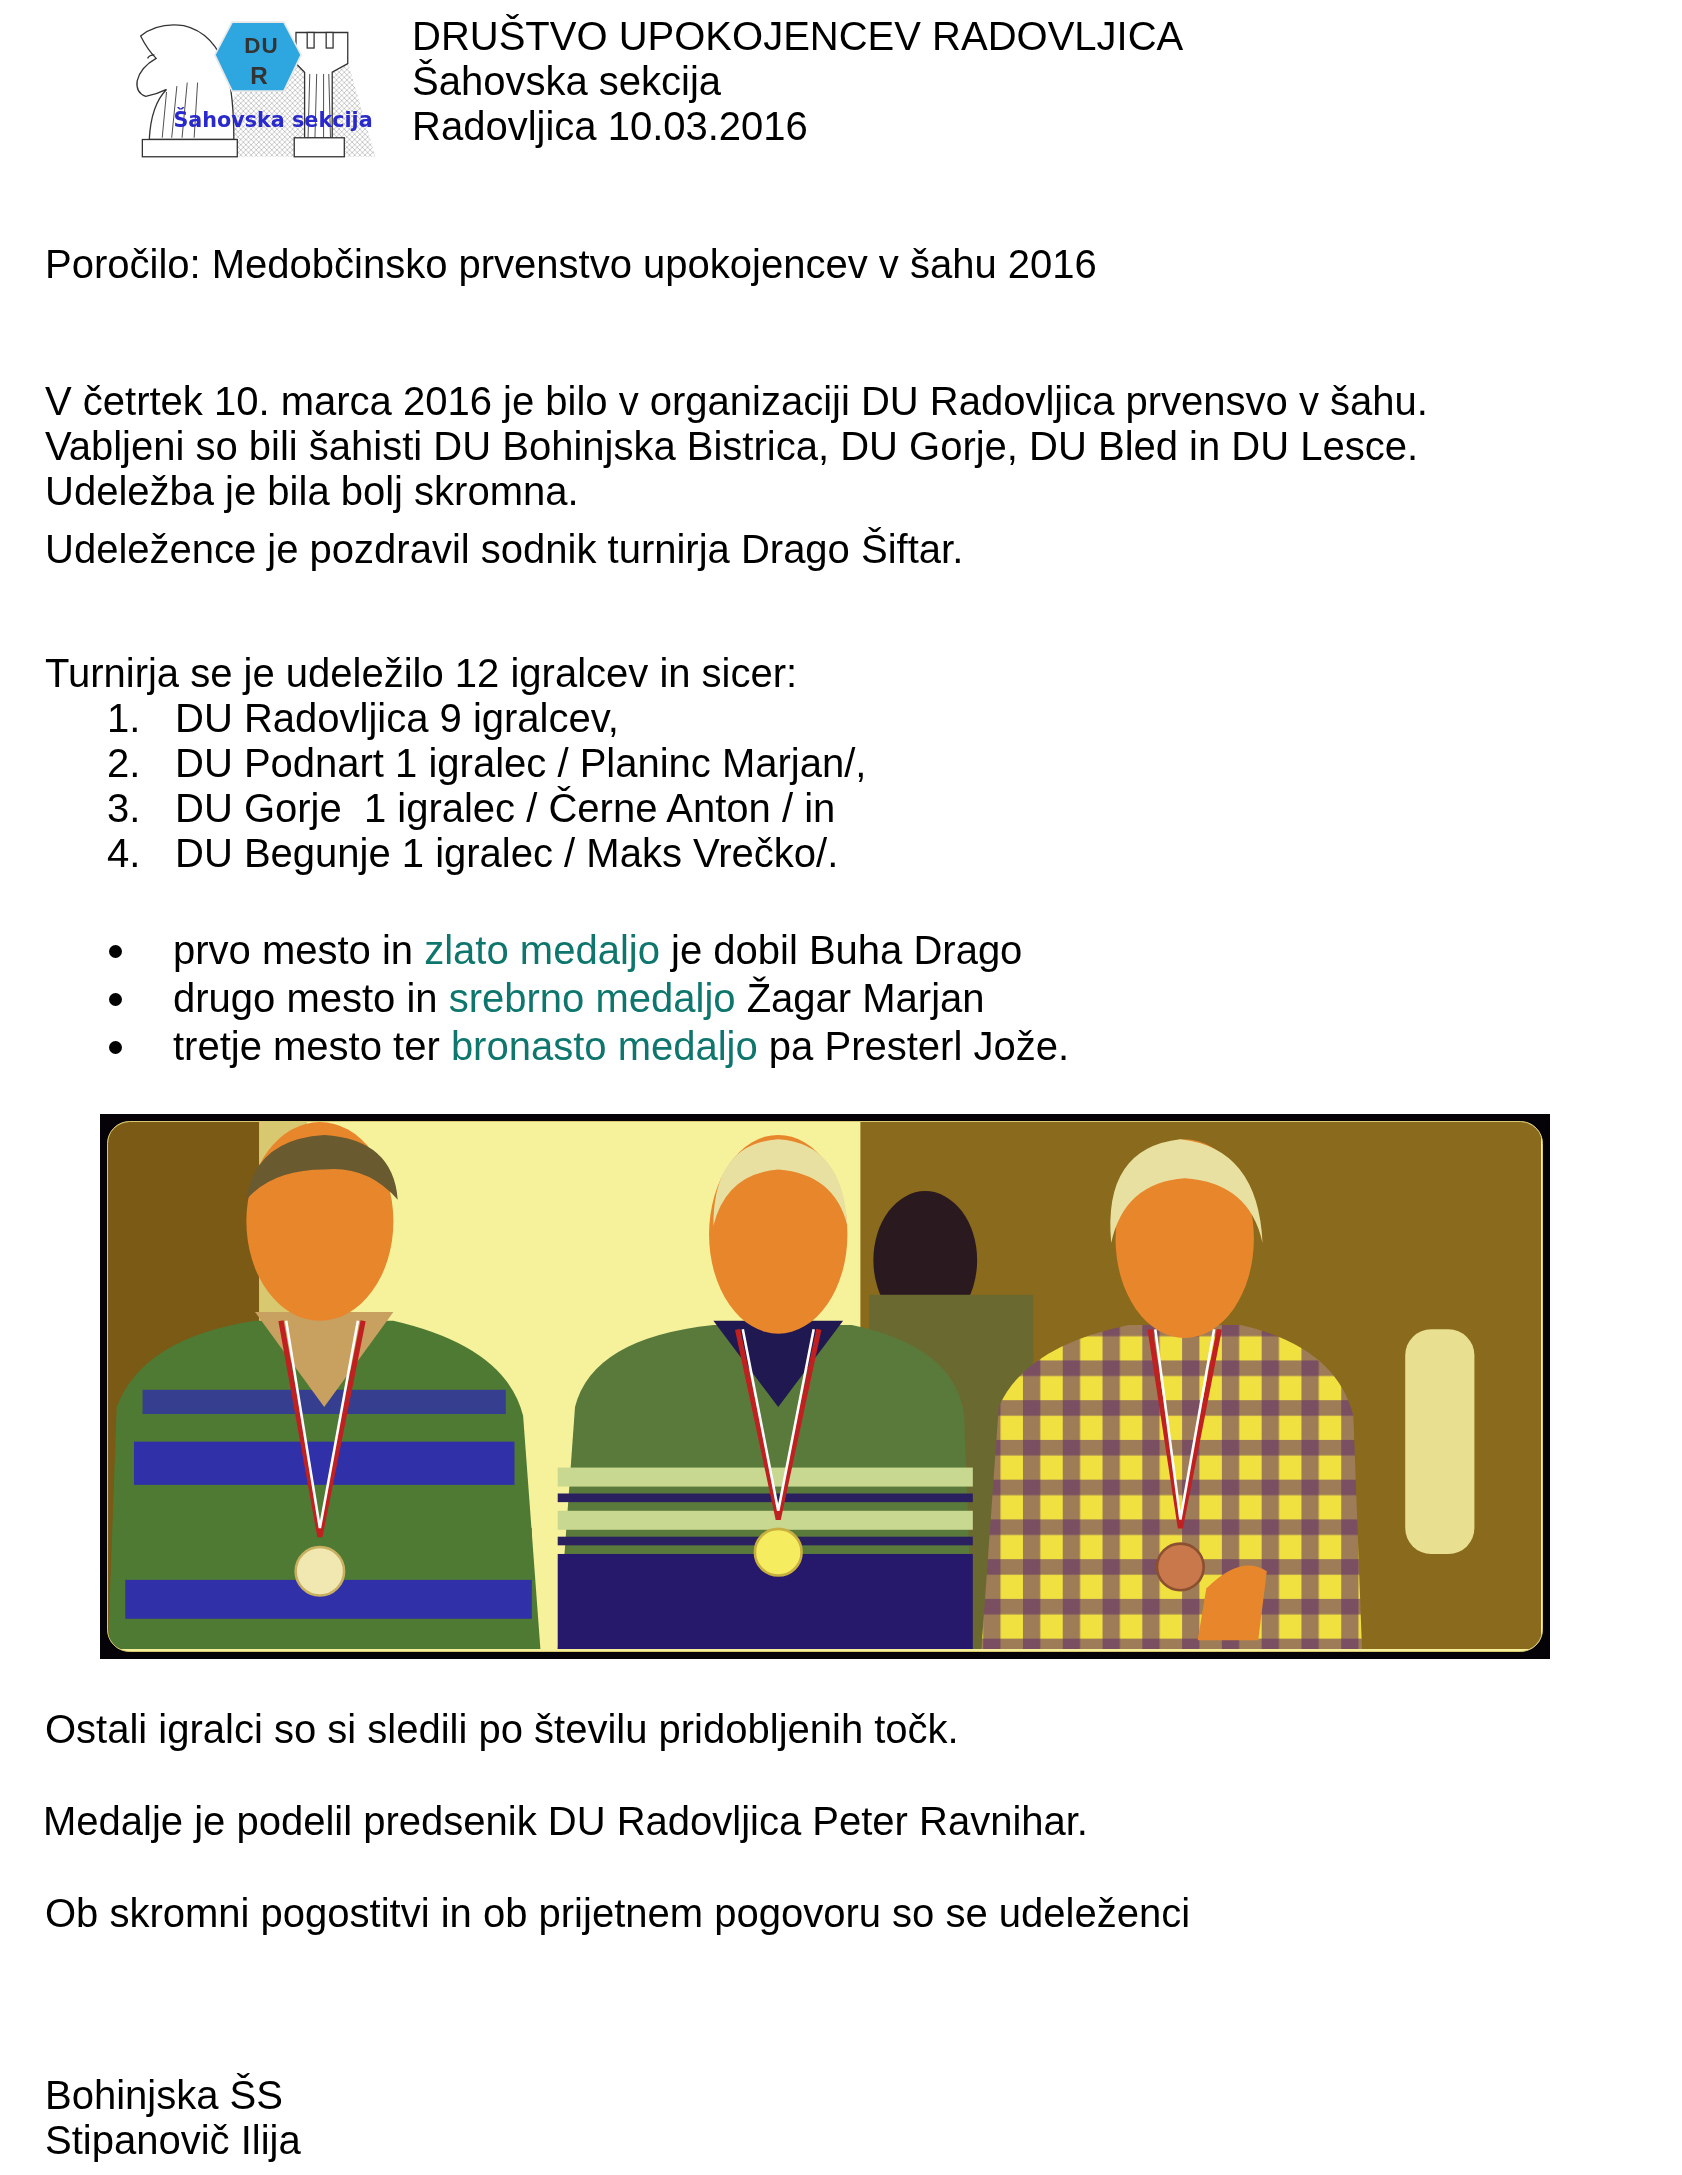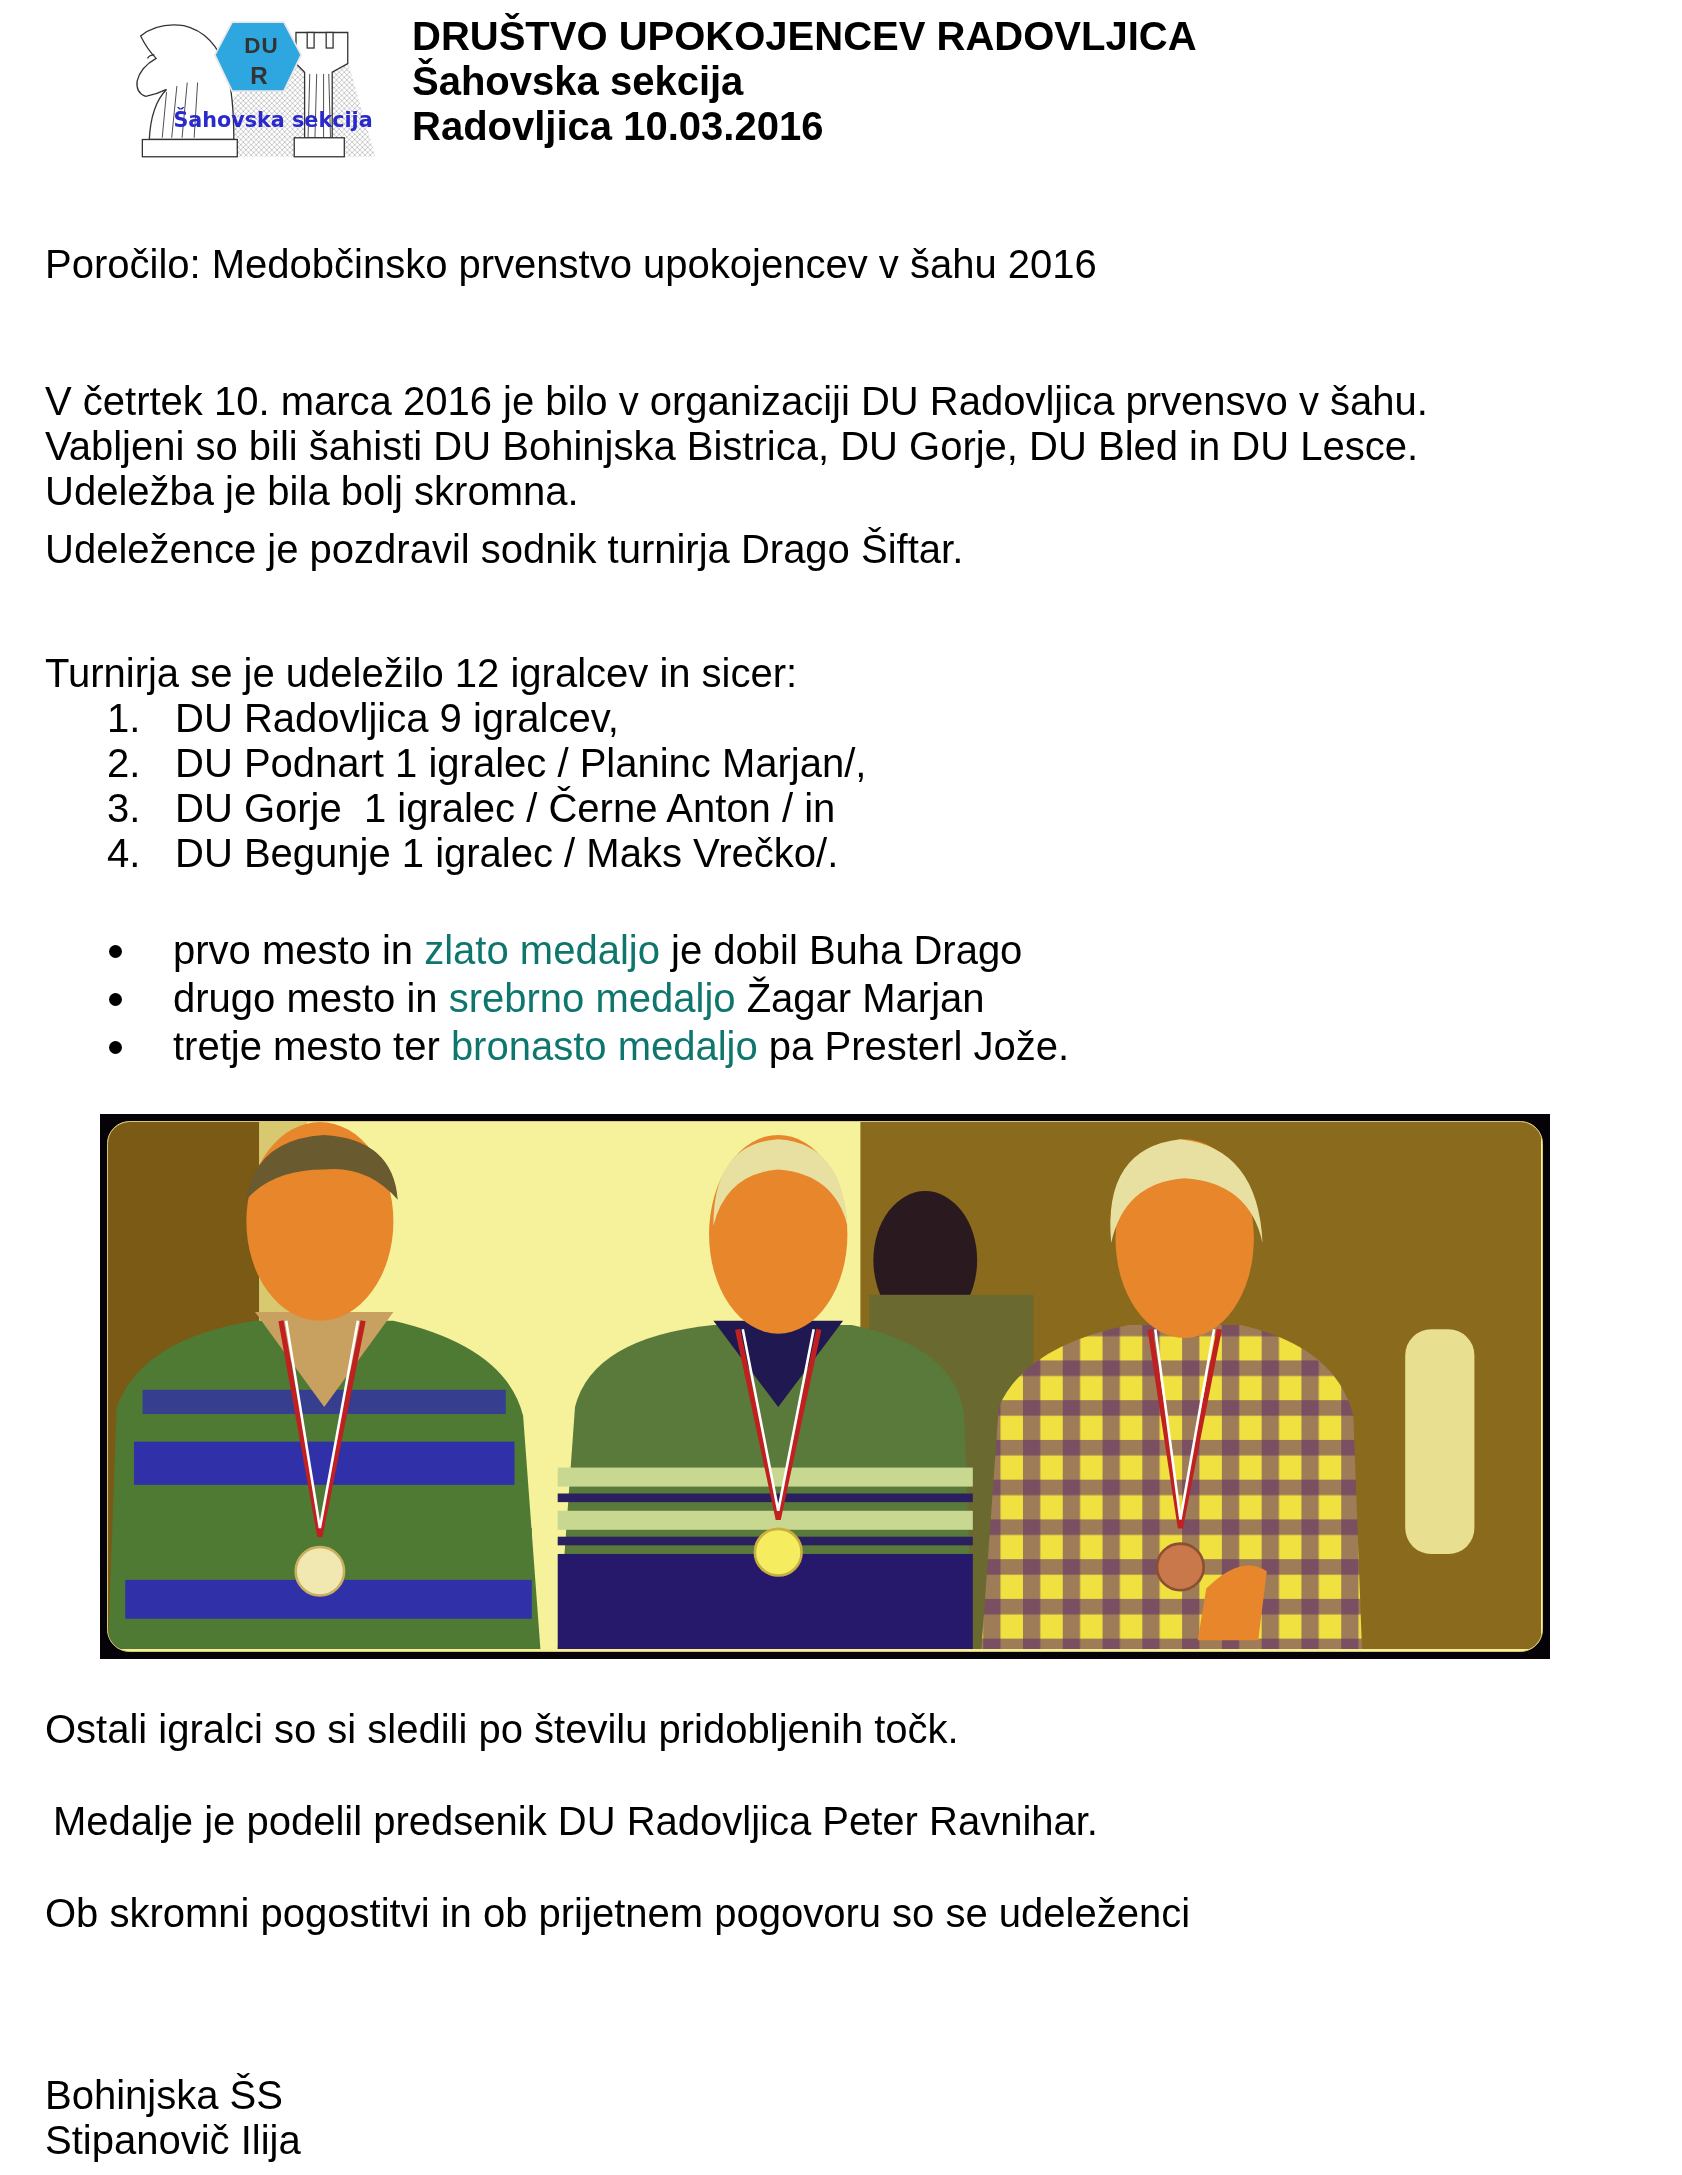--- a/index.html
+++ b/index.html
@@ -60,21 +60,21 @@
 
     <polygon points="116,14 176,14 196,52 176,94 116,94 96,52" fill="#2EA6E0" stroke="#e8e8e8" stroke-width="2"></polygon>
     <text x="130" y="50" font-family="Liberation Sans, sans-serif" font-weight="bold" font-size="26" fill="#333">D</text>
     <text x="150" y="50" font-family="Liberation Sans, sans-serif" font-weight="bold" font-size="26" fill="#333">U</text>
     <text x="137" y="86" font-family="Liberation Sans, sans-serif" font-weight="bold" font-size="28" fill="#333">R</text>
 
     <text x="48" y="136" font-family="DejaVu Sans, sans-serif" font-weight="bold" font-size="24" fill="#2A2ACC">Šahovska sekcija</text>
   </svg>
 </div>
 
-<div class="txt" style="left:412px; top:14px;font-weight:bold;">
+<div class="txt" style="left:412px; top:14px;">
   <span class="line">DRUŠTVO UPOKOJENCEV RADOVLJICA</span>
   <span class="line">Šahovska sekcija</span>
   <span class="line">Radovljica 10.03.2016</span>
 </div>
 
 <div class="txt" style="left:45px; top:242px;">Poročilo: Medobčinsko prvenstvo upokojencev v šahu 2016</div>
 
 <div class="txt" style="left:45px; top:379px;">
   <span class="line">V četrtek 10. marca 2016 je bilo v organizaciji DU Radovljica prvensvo v šahu.</span>
   <span class="line">Vabljeni so bili šahisti DU Bohinjska Bistrica, DU Gorje, DU Bled in DU Lesce.</span>
@@ -174,21 +174,21 @@
         <path d="M1205,240 L1240,470 L1285,240" fill="none" stroke="#c02020" stroke-width="6"></path>
         <path d="M1211,240 L1240,460 L1279,240" fill="none" stroke="#ffffff" stroke-width="3"></path>
         <circle cx="1240" cy="515" r="27" fill="#c8784a" stroke="#8a5030" stroke-width="3"></circle>
         <path d="M1270,540 Q1310,500 1340,520 L1330,600 L1260,600 Z" fill="#e8862c"></path>
       </g>
     </svg>
   </div>
 </div>
 
 <div class="txt" style="left:45px; top:1707px;">Ostali igralci so si sledili po številu pridobljenih točk.</div>
-<div class="txt" style="left:53px; top:1799px;">Medalje je podelil predsenik DU Radovljica Peter Ravnihar.</div>
+<div class="txt" style="left:43px; top:1799px;">Medalje je podelil predsenik DU Radovljica Peter Ravnihar.</div>
 <div class="txt" style="left:45px; top:1891px;">
   <span class="line">Ob skromni pogostitvi in ob prijetnem pogovoru so se udeleženci</span>
 </div>
 
 <div class="txt" style="left:45px; top:2073px;">
   <span class="line">Bohinjska ŠS</span>
   <span class="line">Stipanovič Ilija</span>
 </div>
 
 

